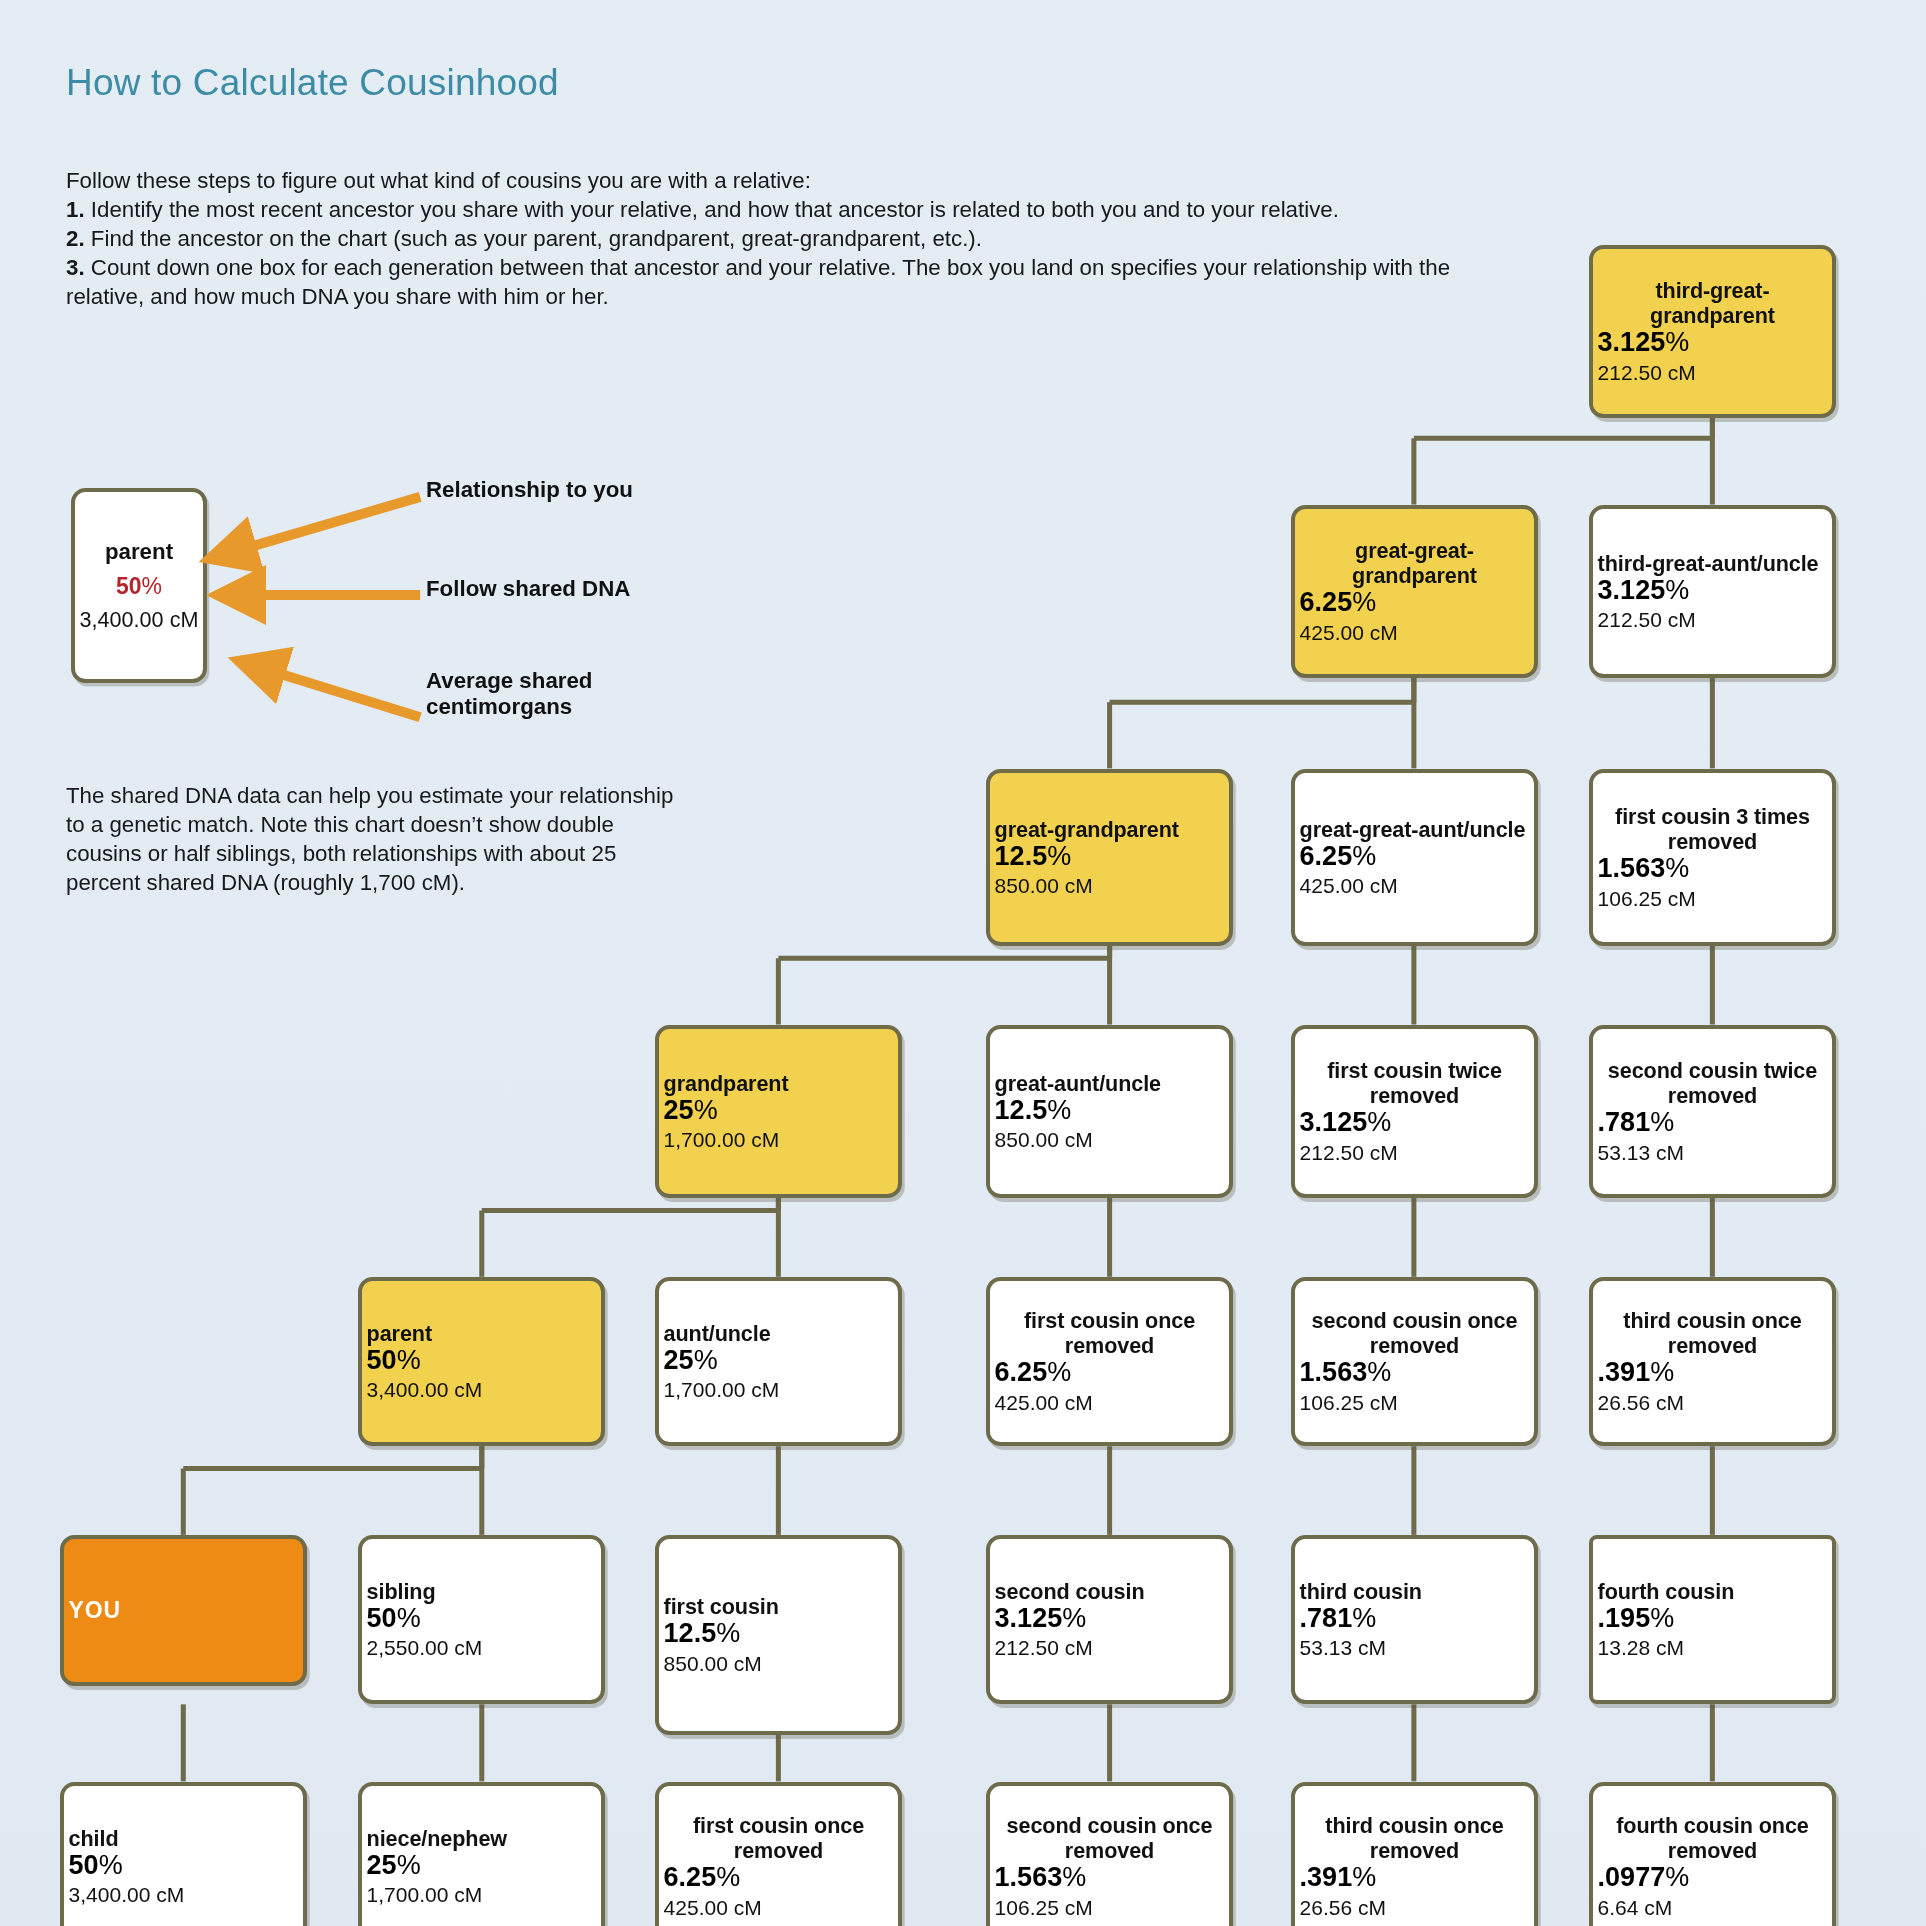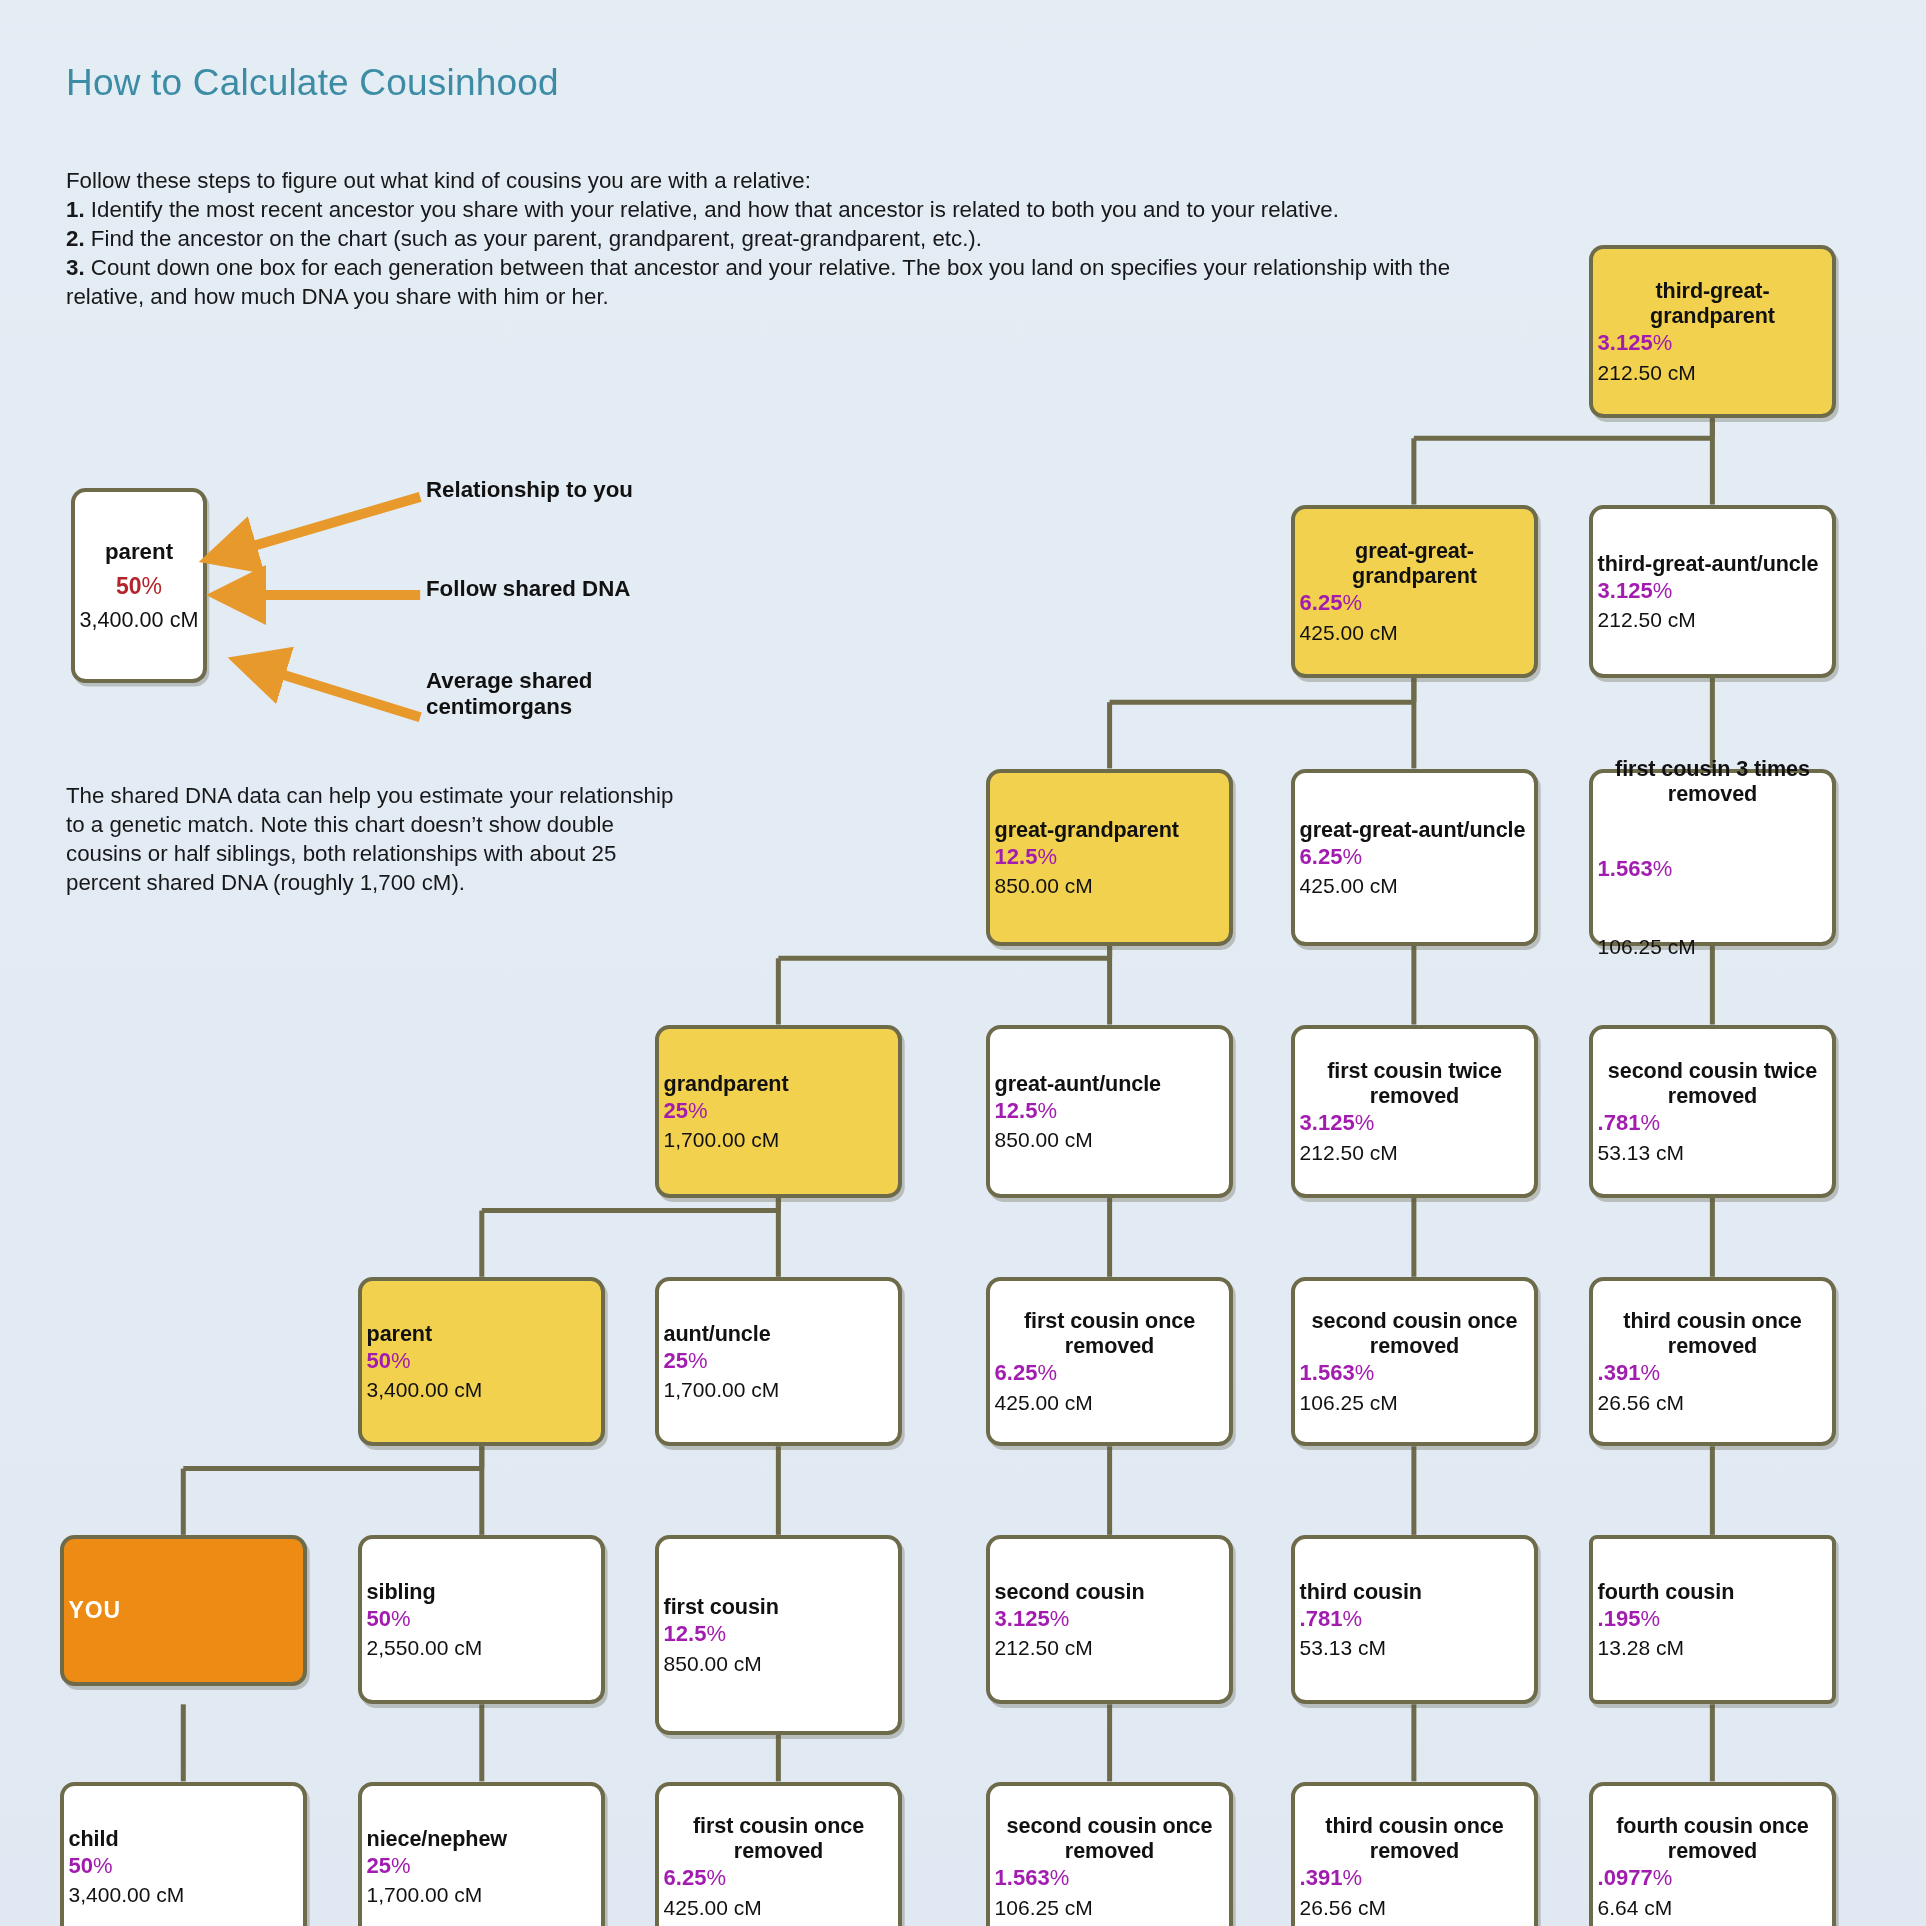--- a/index.html
+++ b/index.html
@@ -83,21 +83,21 @@
     padding: 3.9px 4.6px;
   }
   .node.yellow { background: #f2d14f; }
   .node.orange { background: #ed8b14; border-color: #6e6b4b; }
 
   .node .rel {
     font-size: 21.6px; font-weight: 700; color: #111;
     line-height: 25px; letter-spacing: -0.1px;
   }
   .node .pct {
-    font-size: 22px; font-weight: 700; color: #a21caf;
+    font-size: 27px; font-weight: 700; color: #000000;
     line-height: 25px; margin-top: 2px;
   }
   .node .pct .sym { font-weight: 400; }
   .node .cm {
     font-size: 21px; font-weight: 400; color: #111;
     line-height: 25px; margin-top: 4.6px;
   }
   .node.orange .rel { color: #ffffff; font-size: 23px; letter-spacing: 0.8px; }
 </style>
 </head>
@@ -204,21 +204,21 @@
     <div class="node yellow" style="left: 986px; top: 769px; height: 177px;">
       <div class="rel">great-grandparent</div>
       <div class="pct"><span>12.5</span><span class="sym">%</span></div>
       <div class="cm">850.00 cM</div>
     </div>
     <div class="node" style="left: 1291px; top: 769px; height: 177px;">
       <div class="rel">great-great-aunt/uncle</div>
       <div class="pct"><span>6.25</span><span class="sym">%</span></div>
       <div class="cm">425.00 cM</div>
     </div>
-    <div class="node" style="left: 1589px; top: 769px; height: 177px; gap: 48px;">
+    <div class="node" style="left: 1589px; top: 769px; height: 177px;">
       <div class="rel">first cousin 3 times removed</div>
       <div class="pct"><span>1.563</span><span class="sym">%</span></div>
       <div class="cm">106.25 cM</div>
     </div>
     <div class="node yellow" style="left: 655px; top: 1025px; height: 173px;">
       <div class="rel">grandparent</div>
       <div class="pct"><span>25</span><span class="sym">%</span></div>
       <div class="cm">1,700.00 cM</div>
     </div>
     <div class="node" style="left: 986px; top: 1025px; height: 173px;">

